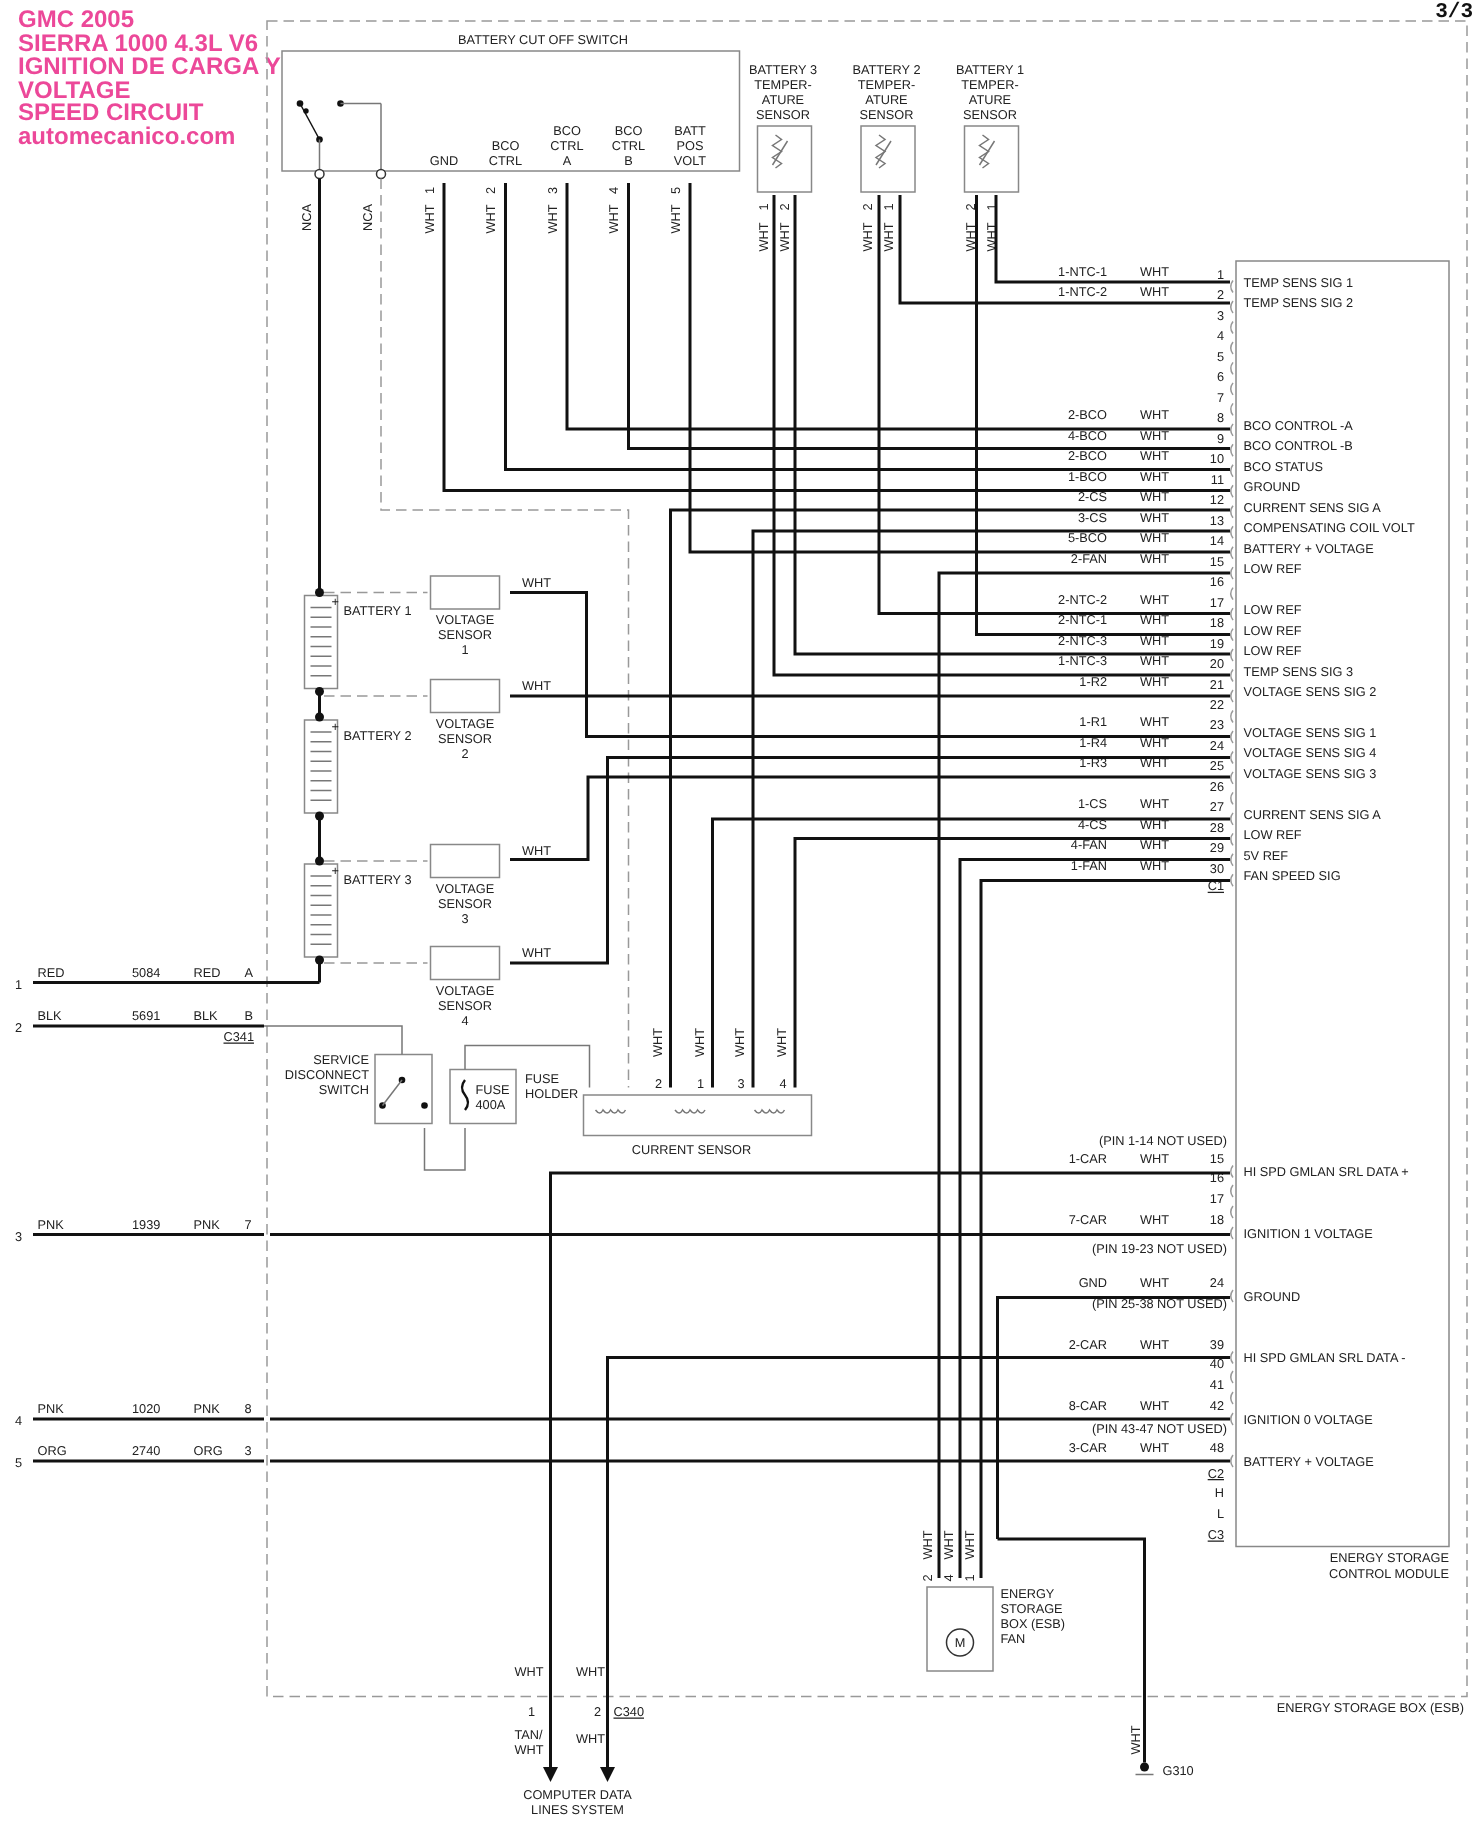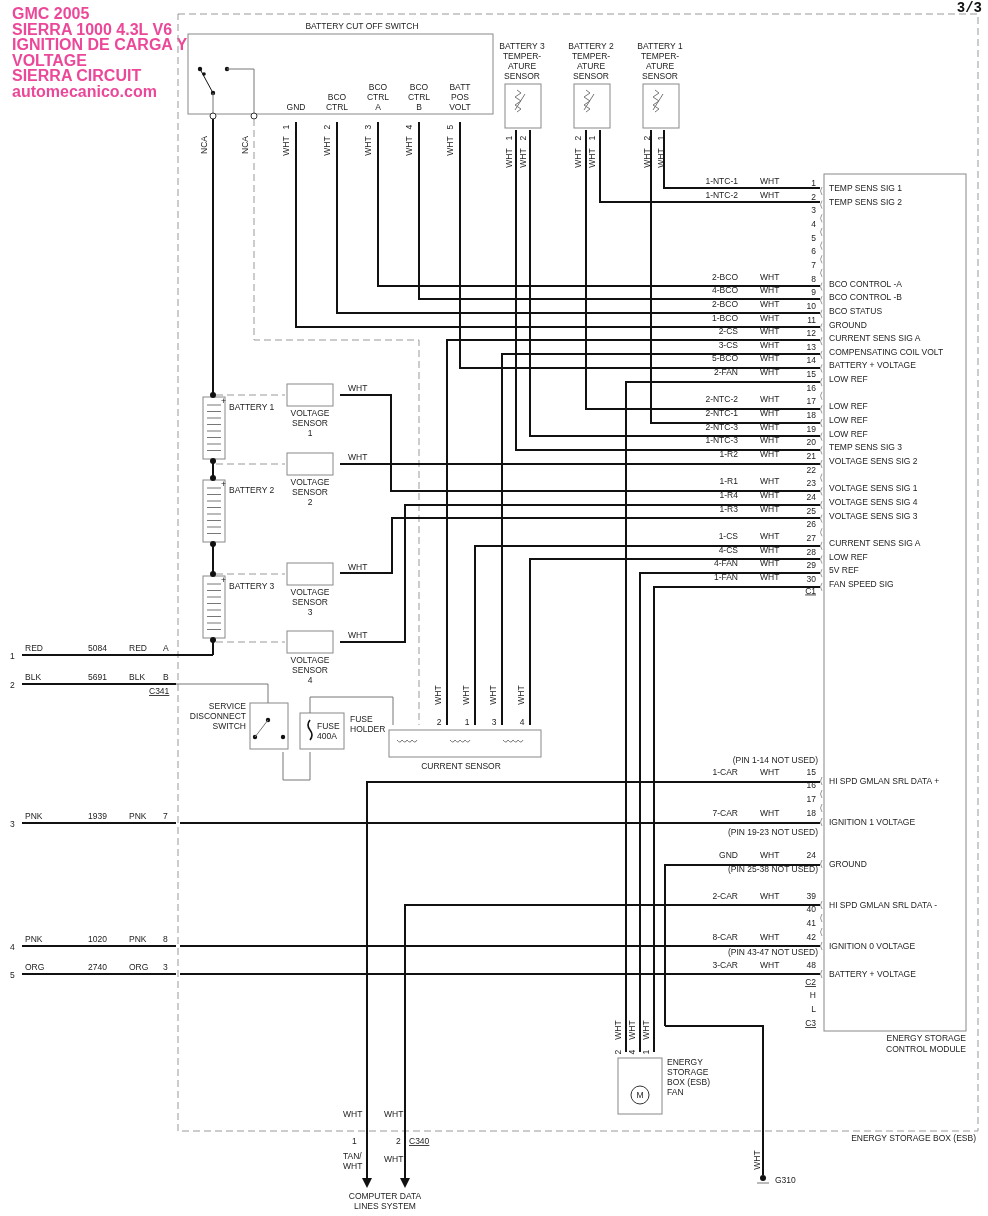--- a/index.html
+++ b/index.html
@@ -15,21 +15,21 @@
   .box{stroke:#888;stroke-width:1;fill:#fff;}
 </style>
 </head>
 <body>
 
 <div id="title-block">
   <div>GMC 2005</div>
   <div>SIERRA 1000 4.3L V6</div>
   <div>IGNITION DE CARGA Y</div>
   <div>VOLTAGE</div>
-  <div>SIERRA CIRCUIT</div>
+  <div>SPEED CIRCUIT</div>
   <div>automecanico.com</div>
 </div>
 <div id="page-num">3/3</div>
 
 <svg id="diagram" width="988" height="1216" xmlns="http://www.w3.org/2000/svg">
 
   <rect class="dash" x="178" y="14" width="800" height="1117"></rect>
   <text x="976" y="1141" text-anchor="end" font-size="8">ENERGY STORAGE BOX (ESB)</text>
 
   <g>

